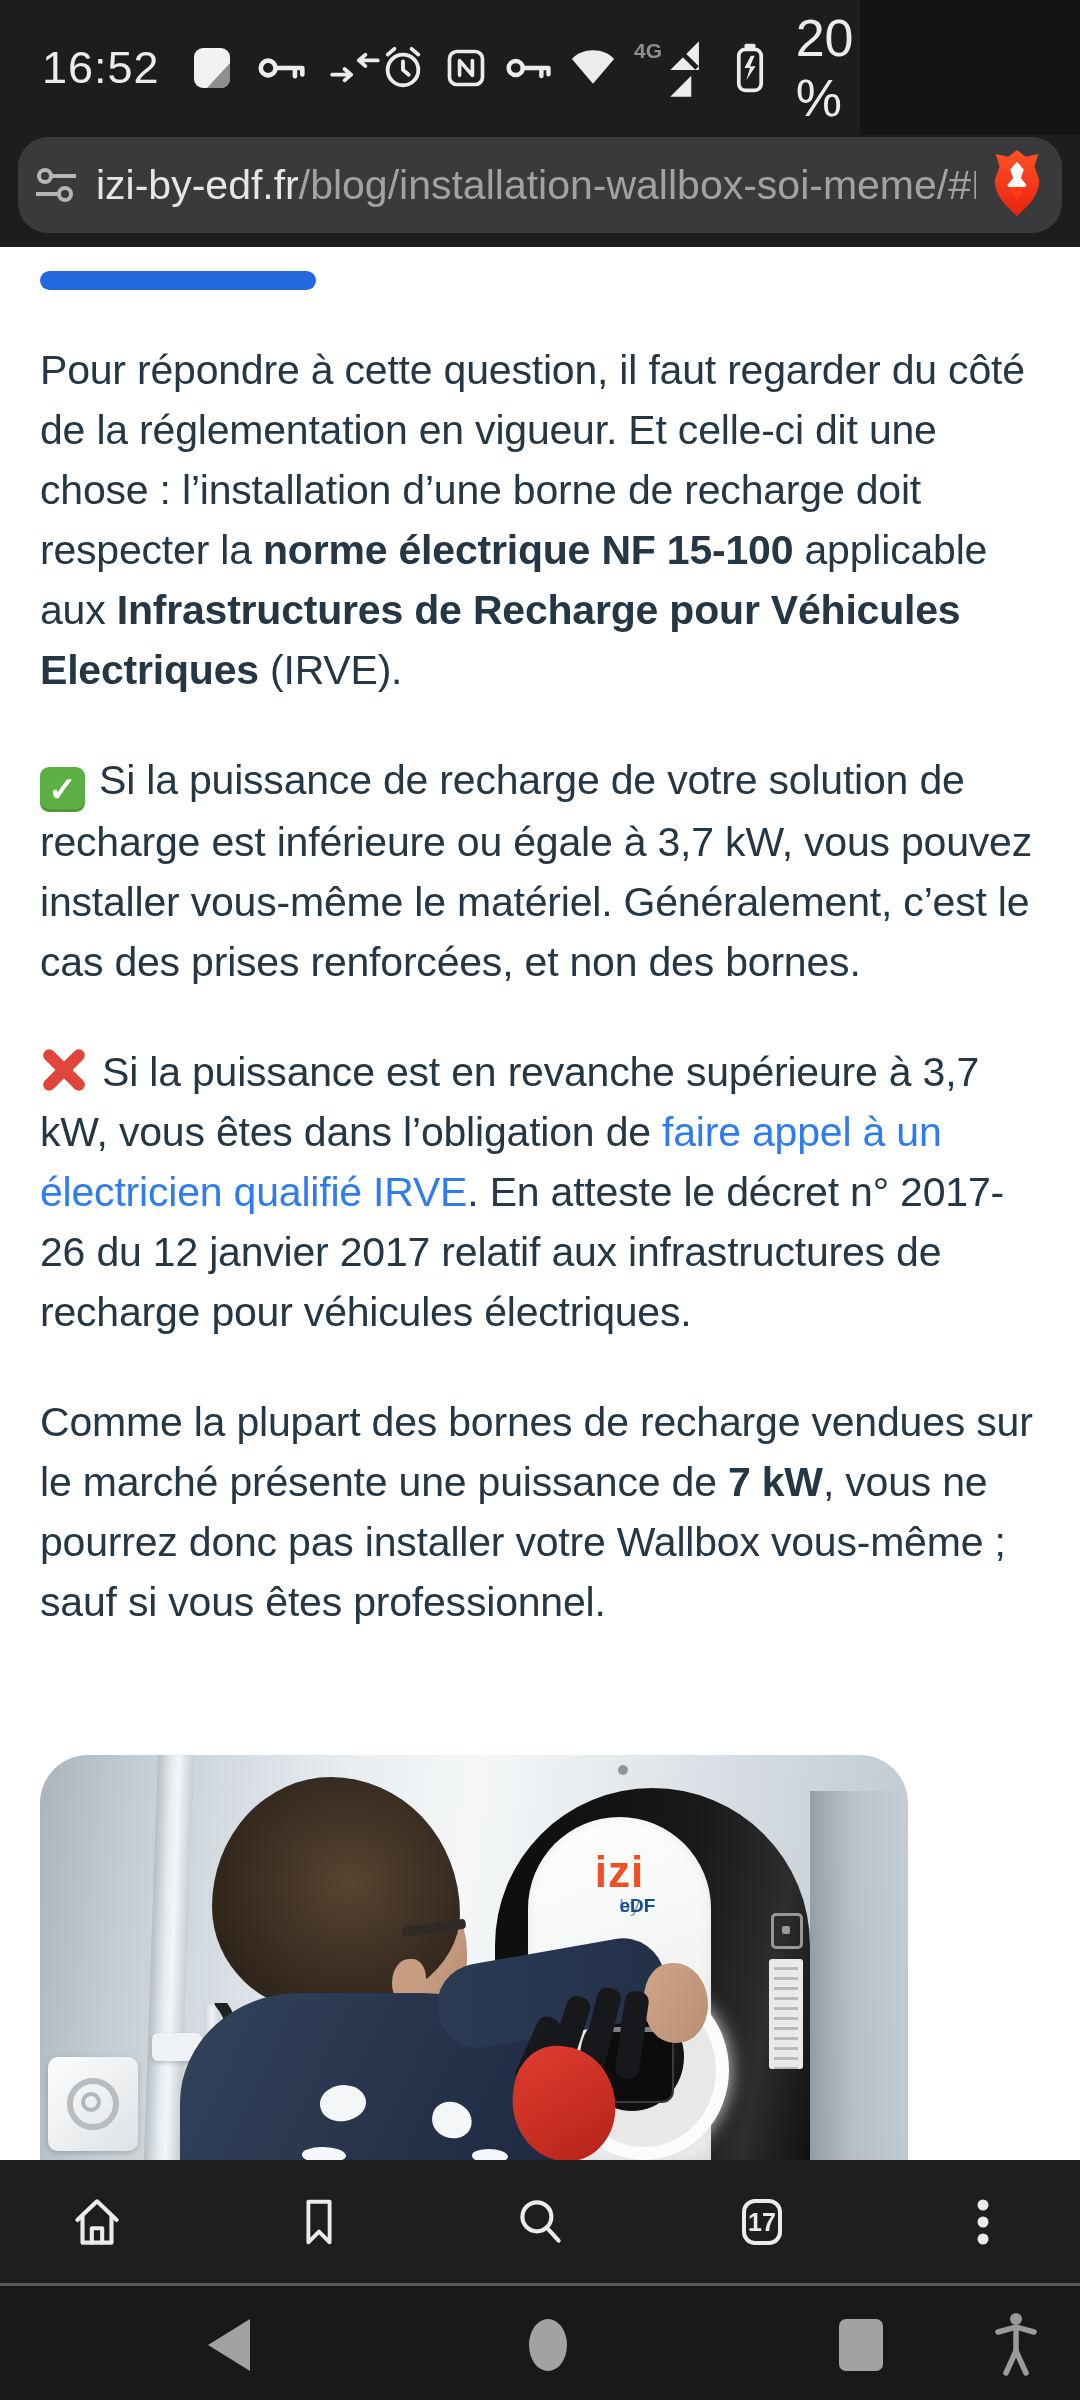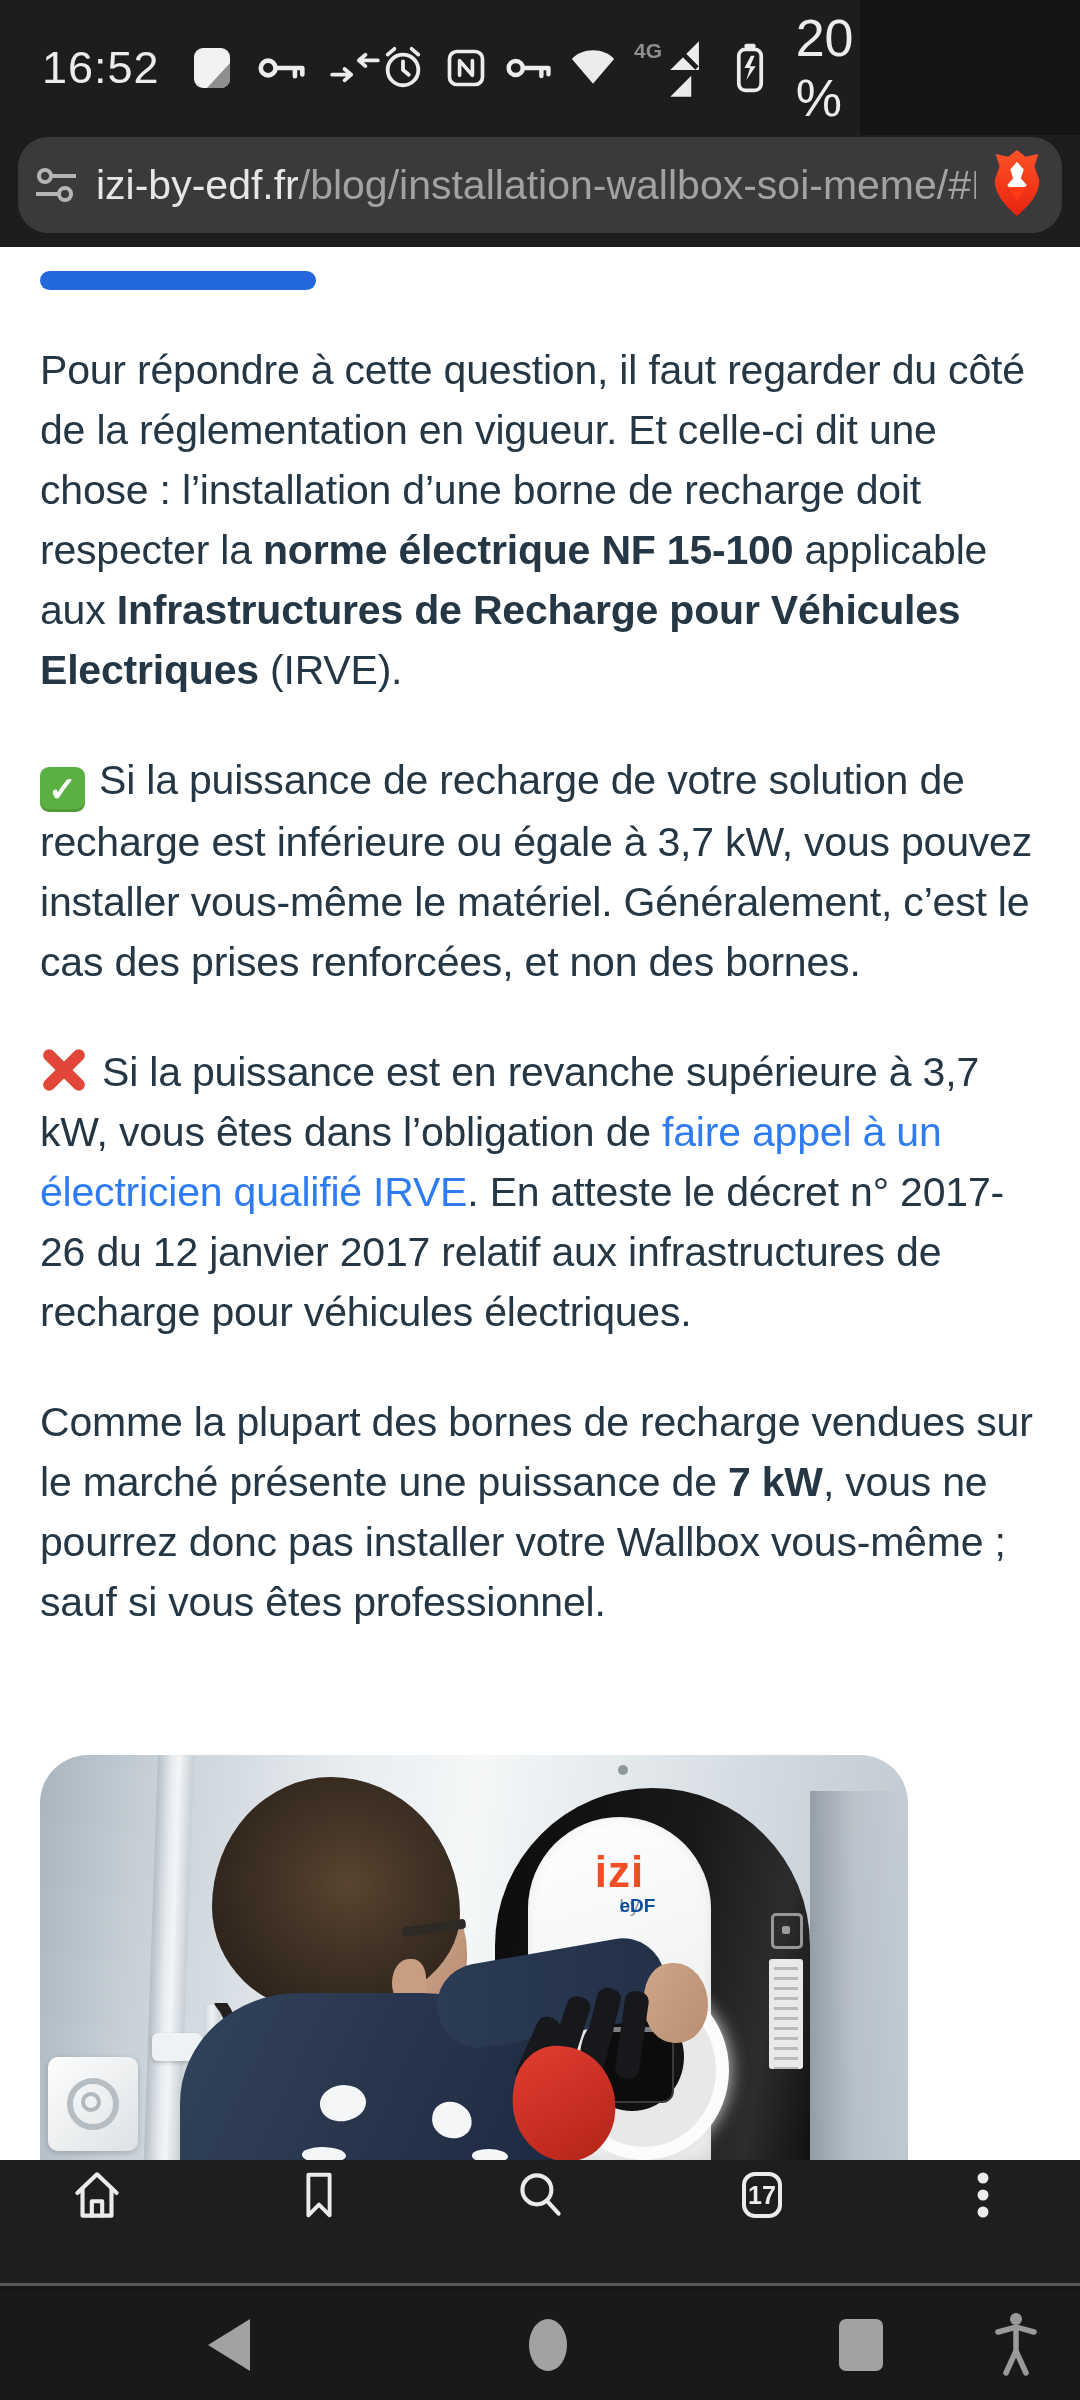--- a/index.html
+++ b/index.html
@@ -73,21 +73,21 @@
   .ph-hand{left:604px;top:208px;width:64px;height:80px;background:linear-gradient(120deg,#cfa68a,#b98e72);border-radius:45% 55% 50% 50%}
   .ph-fingers{left:486px;top:230px;width:130px;height:120px}
   .ph-fingers i{position:absolute;background:#17181b;border-radius:10px;width:24px}
   .ph-fingers i:nth-child(1){left:0;top:30px;height:72px;transform:rotate(24deg)}
   .ph-fingers i:nth-child(2){left:30px;top:10px;height:88px;transform:rotate(18deg)}
   .ph-fingers i:nth-child(3){left:62px;top:2px;height:94px;transform:rotate(14deg)}
   .ph-fingers i:nth-child(4){left:94px;top:6px;height:88px;transform:rotate(8deg)}
   .ph-palm{left:472px;top:292px;width:104px;height:114px;background:linear-gradient(140deg,#e23d31,#b32317);border-radius:40% 55% 45% 55%;transform:rotate(8deg)}
 
   
-  .toolbar{position:absolute;top:2160px;left:0;width:1080px;height:126px;background:#1e1e1e;display:flex;align-items:flex-start;justify-content:space-between;padding:0 62px;box-sizing:border-box;border-bottom:3px solid #585858}
+  .toolbar{position:absolute;top:2160px;left:0;width:1080px;height:126px;background:#1e1e1e;display:flex;align-items:center;justify-content:space-between;padding:0 62px;box-sizing:border-box;border-bottom:3px solid #585858}
   .tbtn{width:70px;height:70px;display:flex;align-items:center;justify-content:center}
 
   
   .navbar{position:absolute;top:2289px;left:0;width:1080px;height:111px;background:#191919}
   .navbar .nb{position:absolute;display:flex;align-items:center;justify-content:center}
   .nv-back{left:206px;top:28px}
   .nv-home{left:528px;top:28px}
   .nv-rec{left:838px;top:28px}
   .nv-acc{left:995px;top:22px}
 </style>

